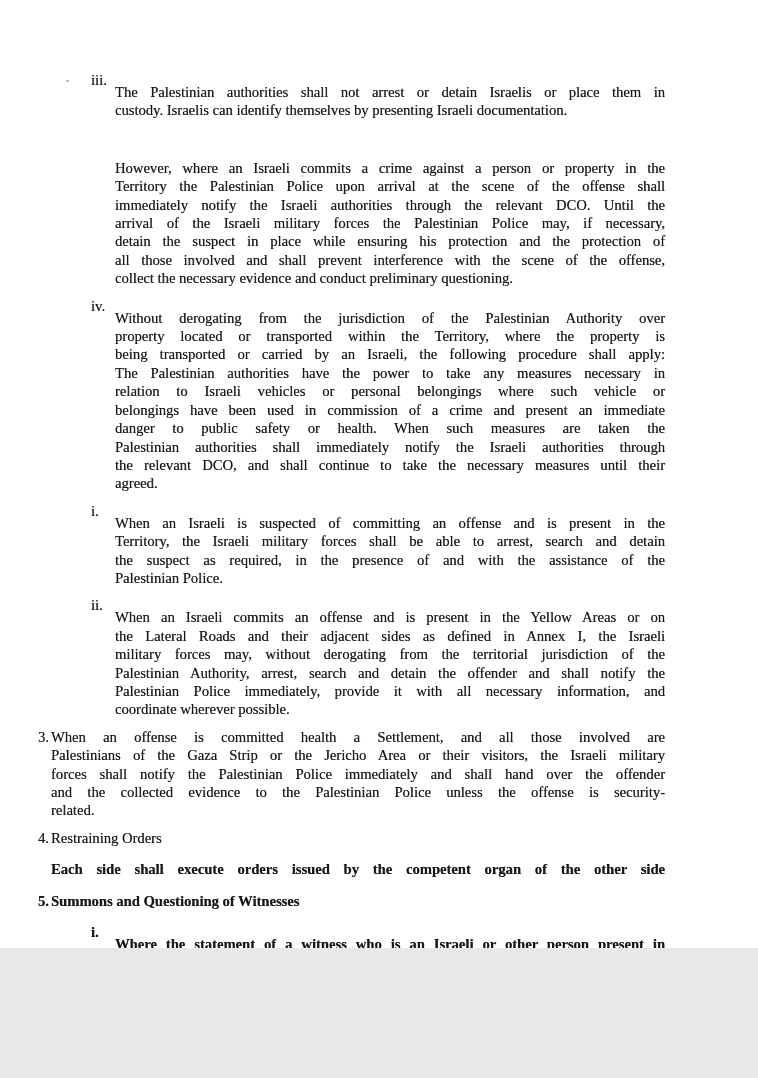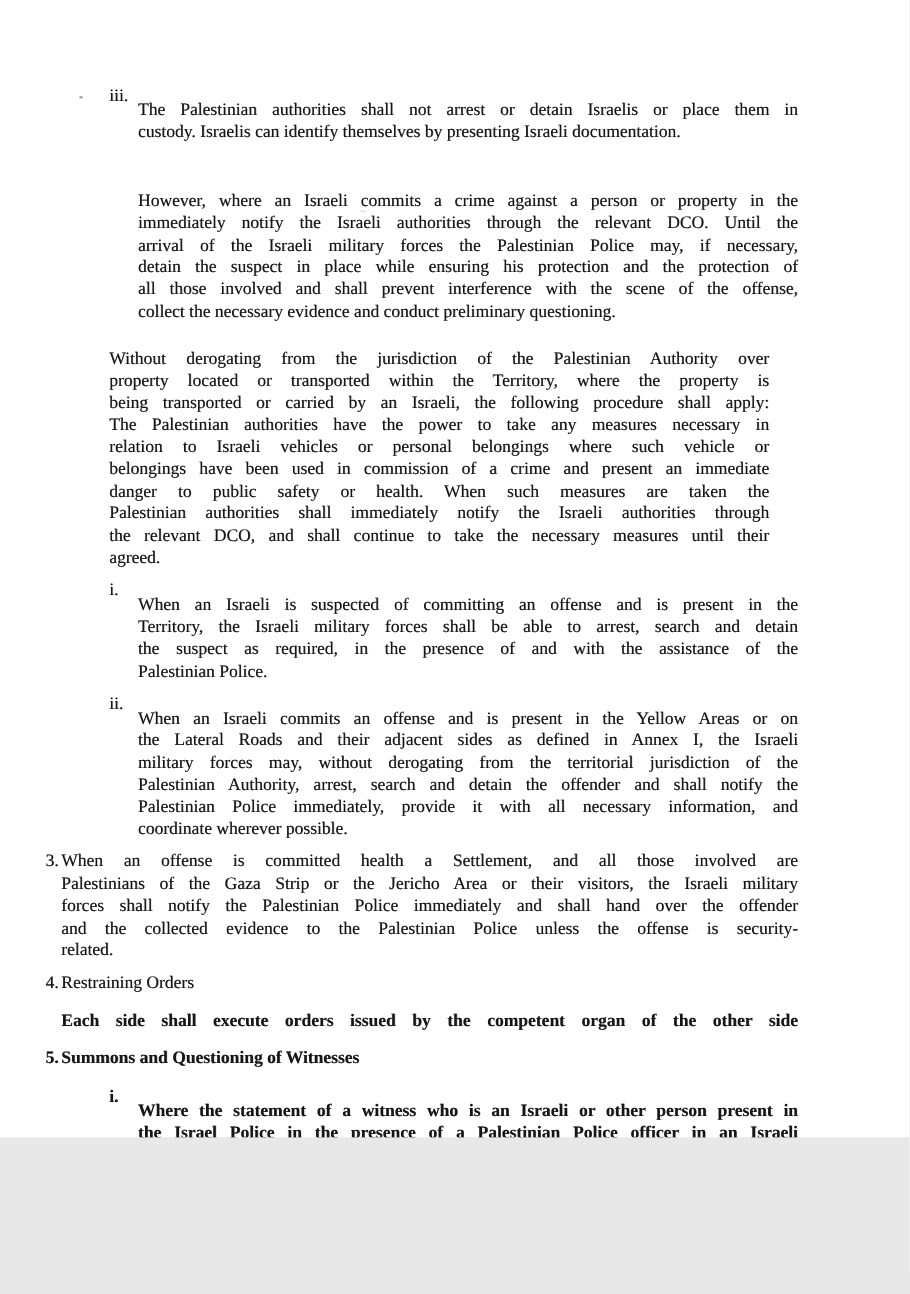--- a/index.html
+++ b/index.html
@@ -83,28 +83,30 @@
       <div class="block item lvl2 first">
         <span class="marker">iii.</span>
         <div class="body">
           <div class="line">The Palestinian authorities shall not arrest or detain Israelis or place them in</div>
           <div class="line last">custody. Israelis can identify themselves by presenting Israeli documentation.</div>
         </div>
       </div>
       <div class="block para lvl2 gap-lg">
         <div class="body">
           <div class="line">However, where an Israeli commits a crime against a person or property in the</div>
+          <div class="line">Territory the Palestinian Police upon arrival at the scene of the offense shall</div>
           <div class="line">immediately notify the Israeli authorities through the relevant DCO. Until the</div>
           <div class="line">arrival of the Israeli military forces the Palestinian Police may, if necessary,</div>
           <div class="line">detain the suspect in place while ensuring his protection and the protection of</div>
           <div class="line">all those involved and shall prevent interference with the scene of the offense,</div>
           <div class="line last">collect the necessary evidence and conduct preliminary questioning.</div>
         </div>
       </div>
       <div class="block item lvl2">
+        <span class="marker">iv.</span>
         <div class="body">
           <div class="line">Without derogating from the jurisdiction of the Palestinian Authority over</div>
           <div class="line">property located or transported within the Territory, where the property is</div>
           <div class="line">being transported or carried by an Israeli, the following procedure shall apply:</div>
           <div class="line">The Palestinian authorities have the power to take any measures necessary in</div>
           <div class="line">relation to Israeli vehicles or personal belongings where such vehicle or</div>
           <div class="line">belongings have been used in commission of a crime and present an immediate</div>
           <div class="line">danger to public safety or health. When such measures are taken the</div>
           <div class="line">Palestinian authorities shall immediately notify the Israeli authorities through</div>
           <div class="line">the relevant DCO, and shall continue to take the necessary measures until their</div>

